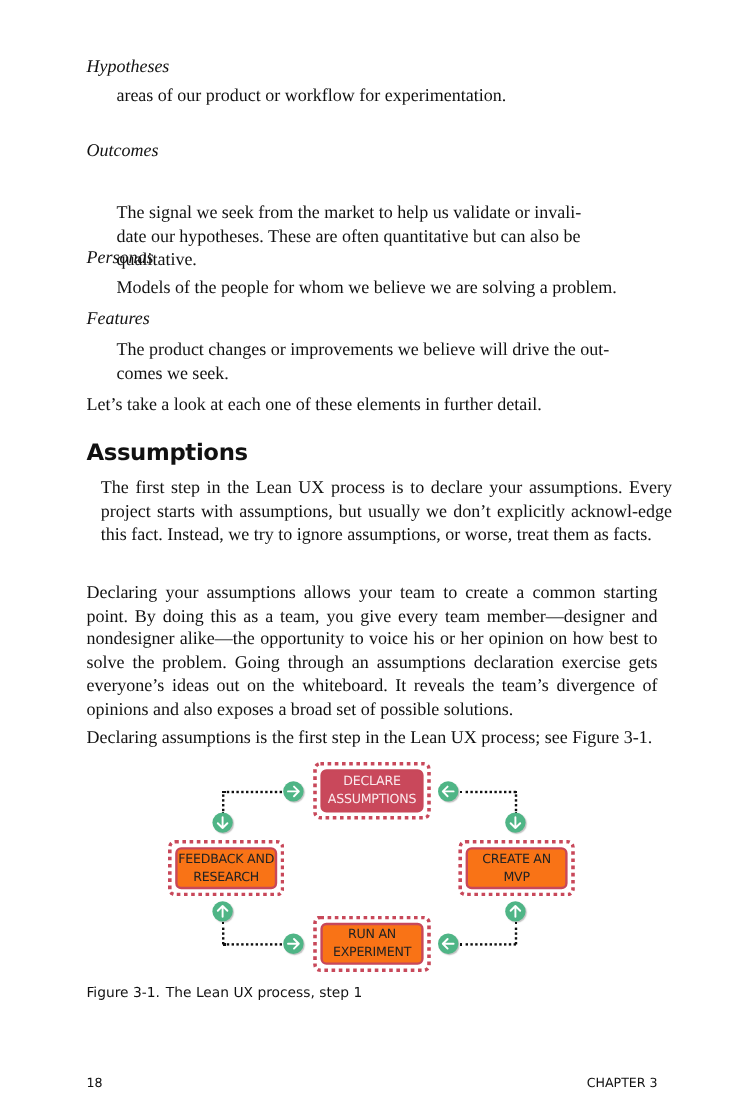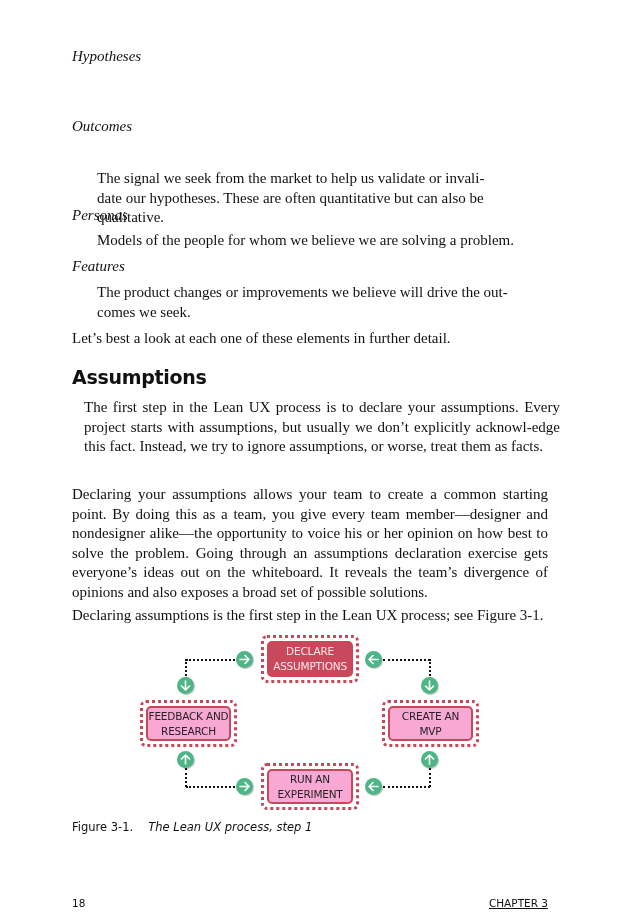--- a/index.html
+++ b/index.html
@@ -9,57 +9,58 @@
   .term { font-style:italic; font-size:15px; left:72px; }
   .def { left:97px; width:450px; font-size:15px; line-height:19.5px; }
   .para { left:72px; width:476px; font-size:15px; line-height:19.5px; text-align:justify; }
   .para-left { text-align:left; }
   .heading { left:72px; top:366px; font-family:"DejaVu Sans","Liberation Sans",sans-serif;
              font-weight:bold; font-size:19px; letter-spacing:-0.3px; }
   .box { position:absolute; box-sizing:border-box; border:3px dotted #c8485a; border-radius:6px; padding:3px; }
   .box-inner { box-sizing:border-box; width:100%; height:100%; border:2px solid #c8485a; border-radius:5px;
                display:flex; align-items:center; justify-content:center; text-align:center;
                font-family:"DejaVu Sans","Liberation Sans",sans-serif; font-size:10.5px; line-height:15px;
-               color:#222; letter-spacing:-0.2px; background:#f9a8d4; }
+               color:#222; letter-spacing:-0.2px; background:#f97316; }
   .box-inner.filled { background:#c9485b; color:#fbe9ec; }
   .circ { position:absolute; width:17px; height:17px; border-radius:50%; background:#4fb586;
           box-shadow:1px 1px 1px rgba(0,0,0,0.25); }
   .circ svg { position:absolute; left:0; top:0; }
   .hdot { position:absolute; height:0; border-top:2.5px dotted #111; }
   .vdot { position:absolute; width:0; border-left:2.5px dotted #111; }
   .caption { left:72px; top:820px; font-family:"DejaVu Sans","Liberation Sans",sans-serif; font-size:11.5px; color:#111; }
-  .caption .cap-text { font-style:italic; margin-left:15px; }
+  .caption .cap-text { margin-left:5px; }
   .footer { top:897px; font-family:"DejaVu Sans","Liberation Sans",sans-serif; font-size:10.5px; color:#111; }
 </style>
 </head>
 <body>
 
 <div class="abs term" style="top:48px;">Hypotheses</div>
 <div class="abs def" style="top:71px;">
+  <div>areas of our product or workflow for experimentation.</div>
 </div>
 
 <div class="abs term" style="top:118px;">Outcomes</div>
 <div class="abs def" style="top:141px;margin-top:28px;">
   <div>The signal we seek from the market to help us validate or invali-</div>
   <div>date our hypotheses. These are often quantitative but can also be</div>
   <div>qualitative.</div>
 </div>
 
 <div class="abs term" style="top:207px;">Personas</div>
 <div class="abs def" style="top:231px;">
   <div>Models of the people for whom we believe we are solving a problem.</div>
 </div>
 
 <div class="abs term" style="top:258px;">Features</div>
 <div class="abs def" style="top:283px;">
   <div>The product changes or improvements we believe will drive the out-</div>
   <div>comes we seek.</div>
 </div>
 
-<div class="abs para para-left" style="top:329px;">Let’s best a look at each one of these elements in further detail.</div>
+<div class="abs para para-left" style="top:329px;">Let’s take a look at each one of these elements in further detail.</div>
 
 <div class="abs heading">Assumptions</div>
 
 <div class="abs para" style="top:398px;margin-left:12px;">The first step in the Lean UX process is to declare your assumptions. Every project starts with assumptions, but usually we don’t explicitly acknowl-edge this fact. Instead, we try to ignore assumptions, or worse, treat them as facts.</div>
 <div class="abs para" style="top:485px;">Declaring your assumptions allows your team to create a common starting point. By doing this as a team, you give every team member—designer and nondesigner alike—the opportunity to voice his or her opinion on how best to solve the problem. Going through an assumptions declaration exercise gets everyone’s ideas out on the whiteboard. It reveals the team’s divergence of opinions and also exposes a broad set of possible solutions.</div>
 <div class="abs para para-left" style="top:606px;">Declaring assumptions is the first step in the Lean UX process; see Figure 3-1.</div>
 
 <div class="abs" style="left:0;top:0;width:578px;height:923px;">
 
   <div class="hdot" style="left:186px;top:659px;width:53px;"></div>
@@ -150,13 +151,13 @@
         <path d="M13 8.5 H4 M8 4.5 L4 8.5 L8 12.5" stroke="#fff" stroke-width="1.6" fill="none" stroke-linecap="round" stroke-linejoin="round"></path>
       </svg>
   </div>
 </div>
 
 <div class="abs caption">
   <span>Figure 3-1.</span><span class="cap-text">The Lean UX process, step 1</span>
 </div>
 
 <div class="abs footer" style="left:72px;">18</div>
-<div class="abs footer" style="right:78px;text-decoration:underline;">CHAPTER 3</div>
+<div class="abs footer" style="right:78px;">CHAPTER 3</div>
 
 </body></html>

